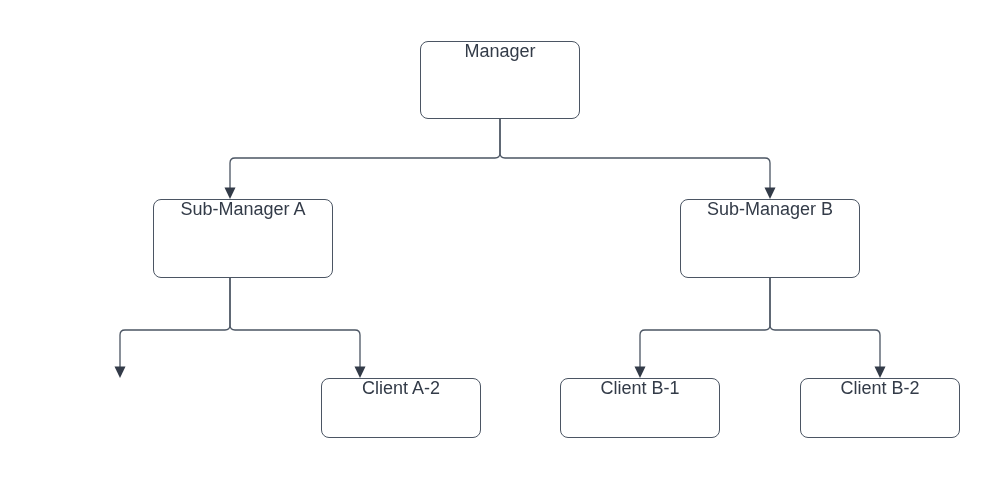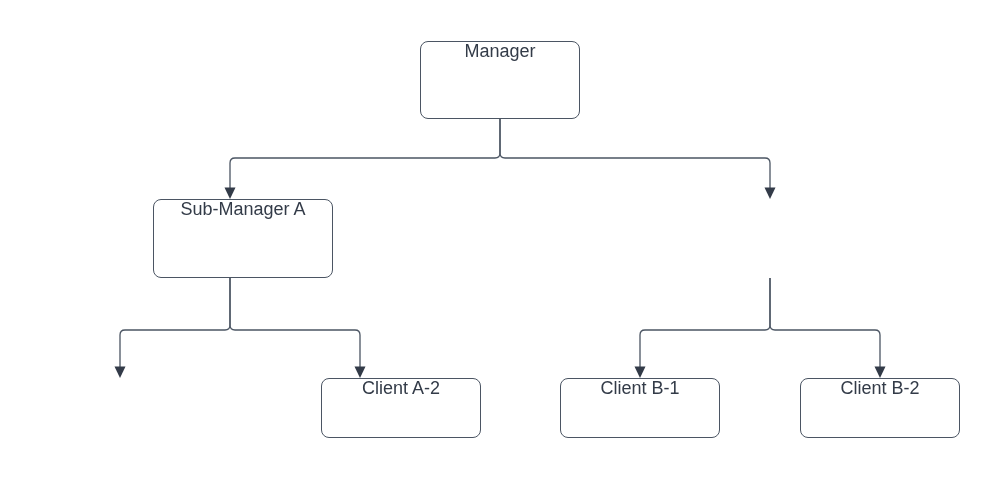--- a/index.html
+++ b/index.html
@@ -80,20 +80,23 @@
   </svg>
 
   <div class="node n-manager">
     <span>Manager</span>
   </div>
 
   <div class="node n-suba">
     <span>Sub-Manager A</span>
   </div>
 
+  <div class="node n-subb">
+    <span>Sub-Manager B</span>
+  </div>
 
 
   <div class="node n-a2">
     <span>Client A-2</span>
   </div>
 
   <div class="node n-b1">
     <span>Client B-1</span>
   </div>
 

